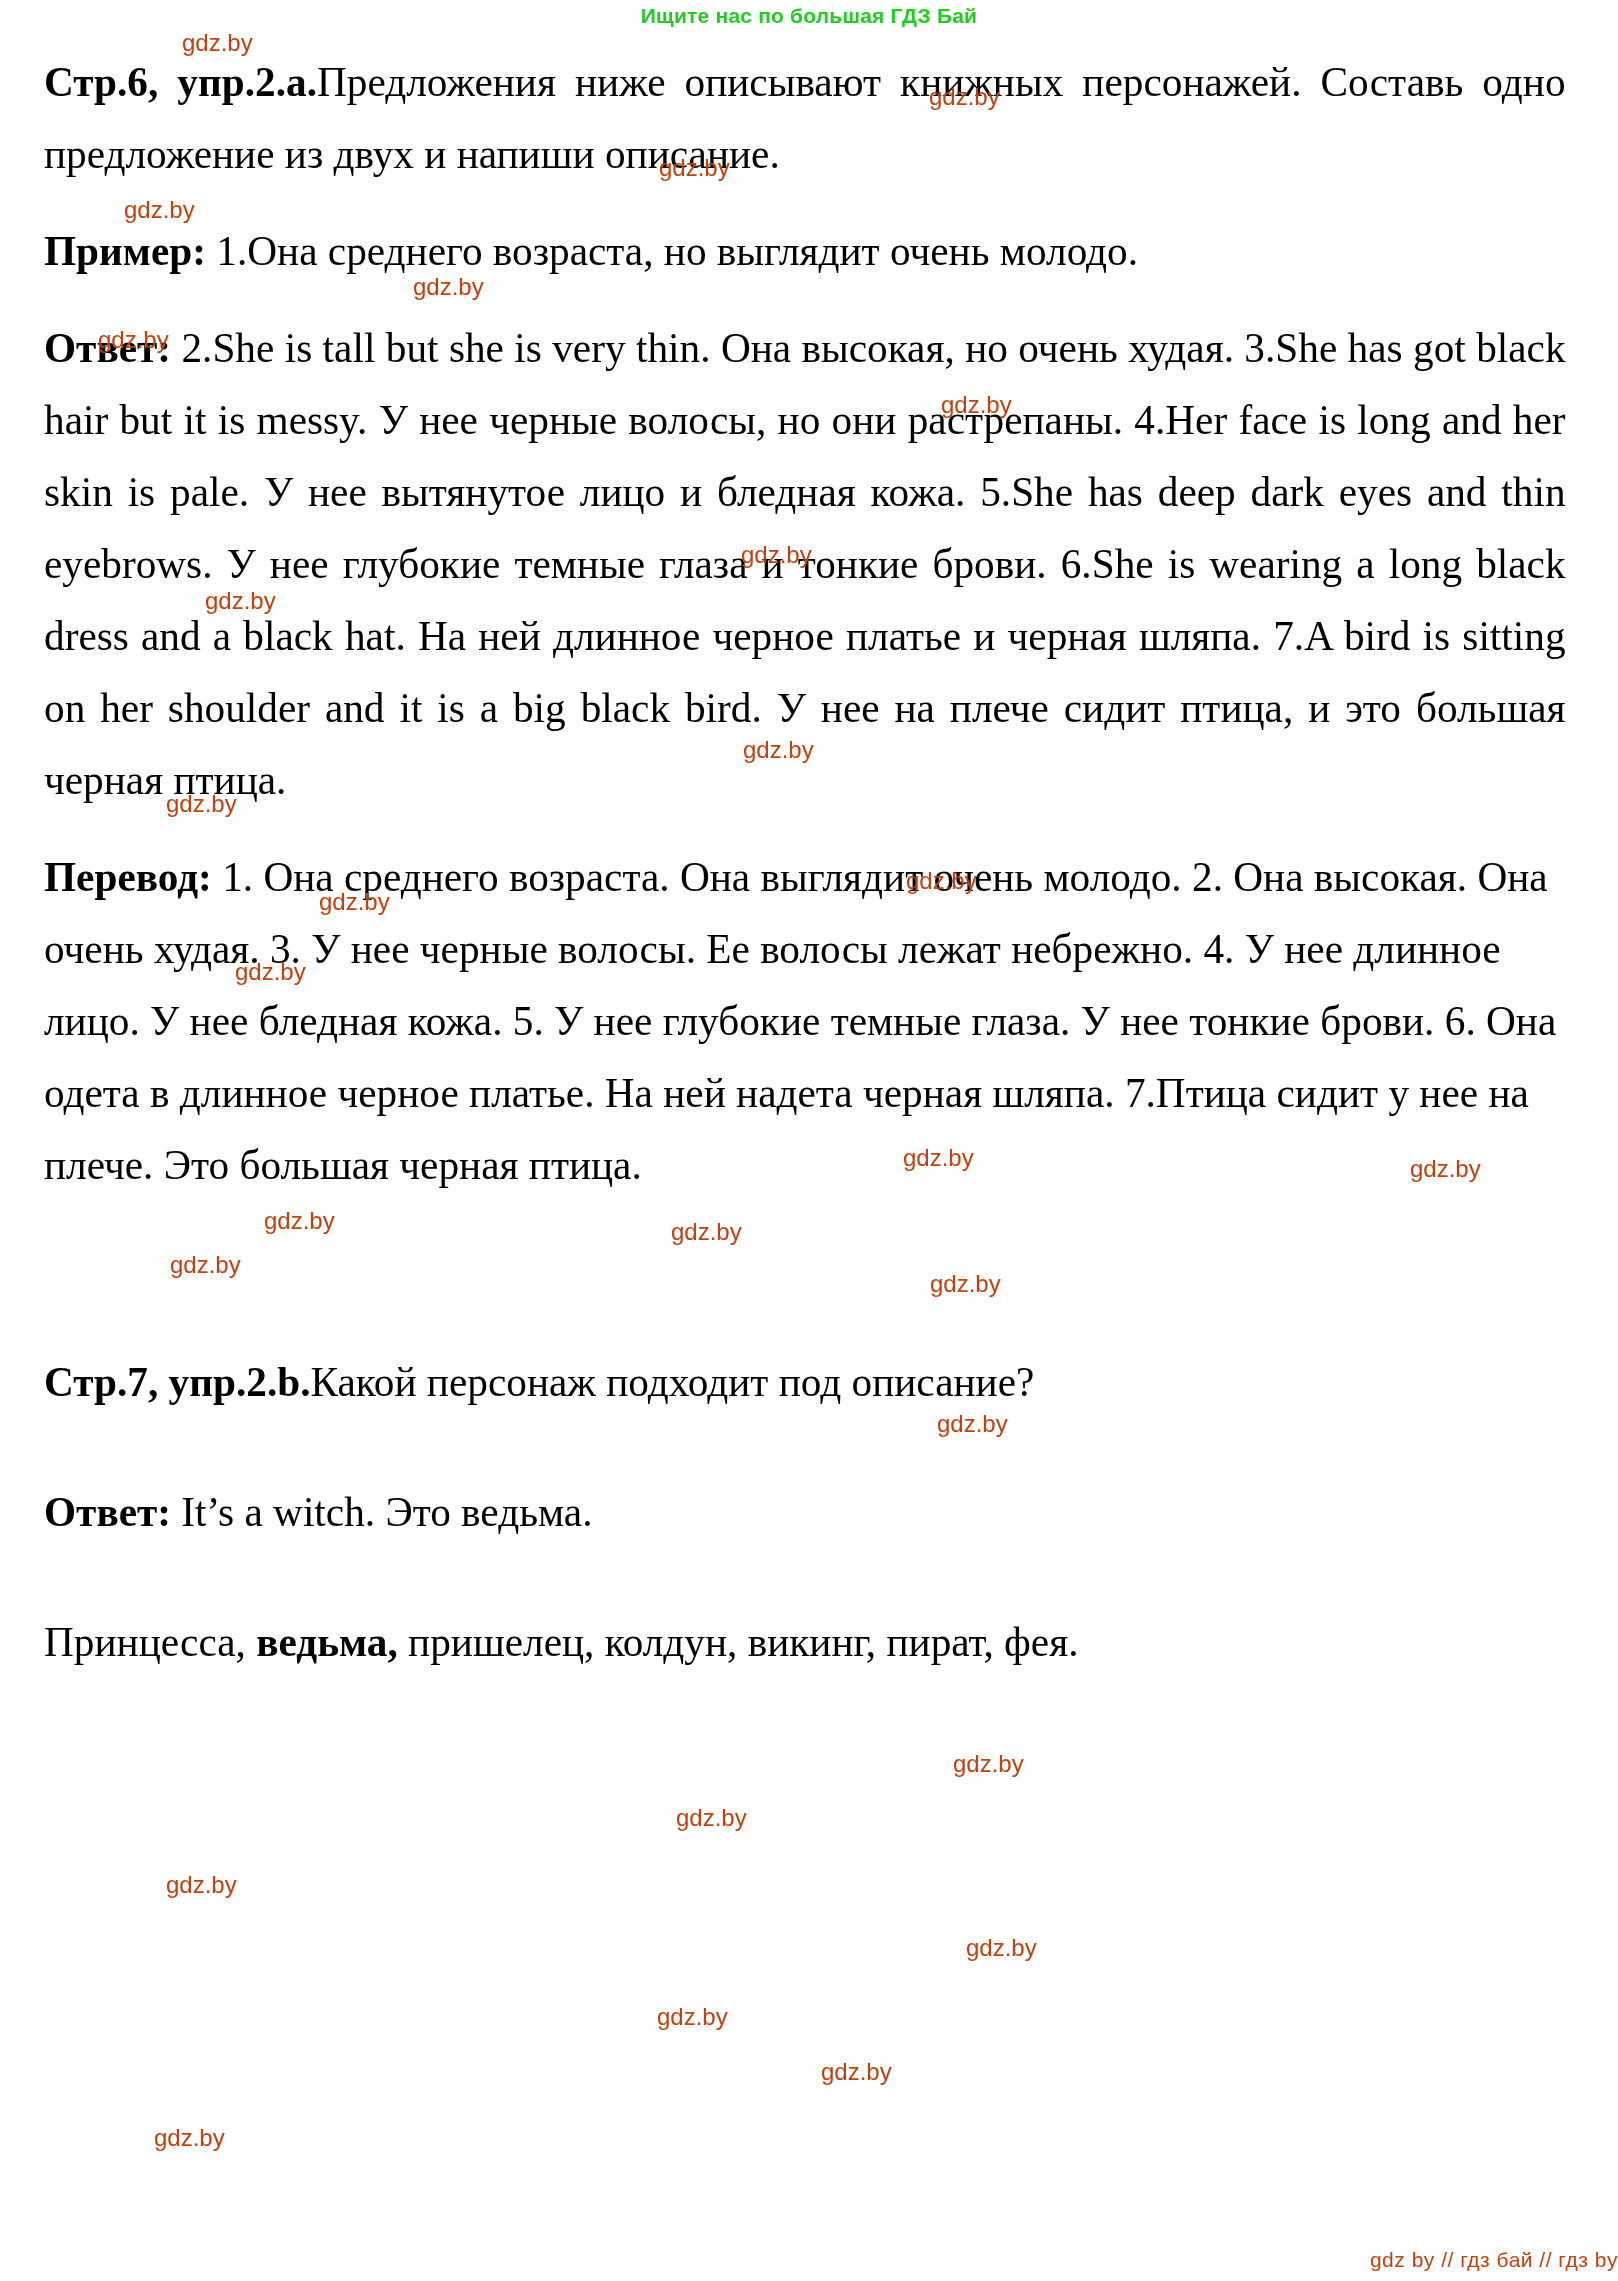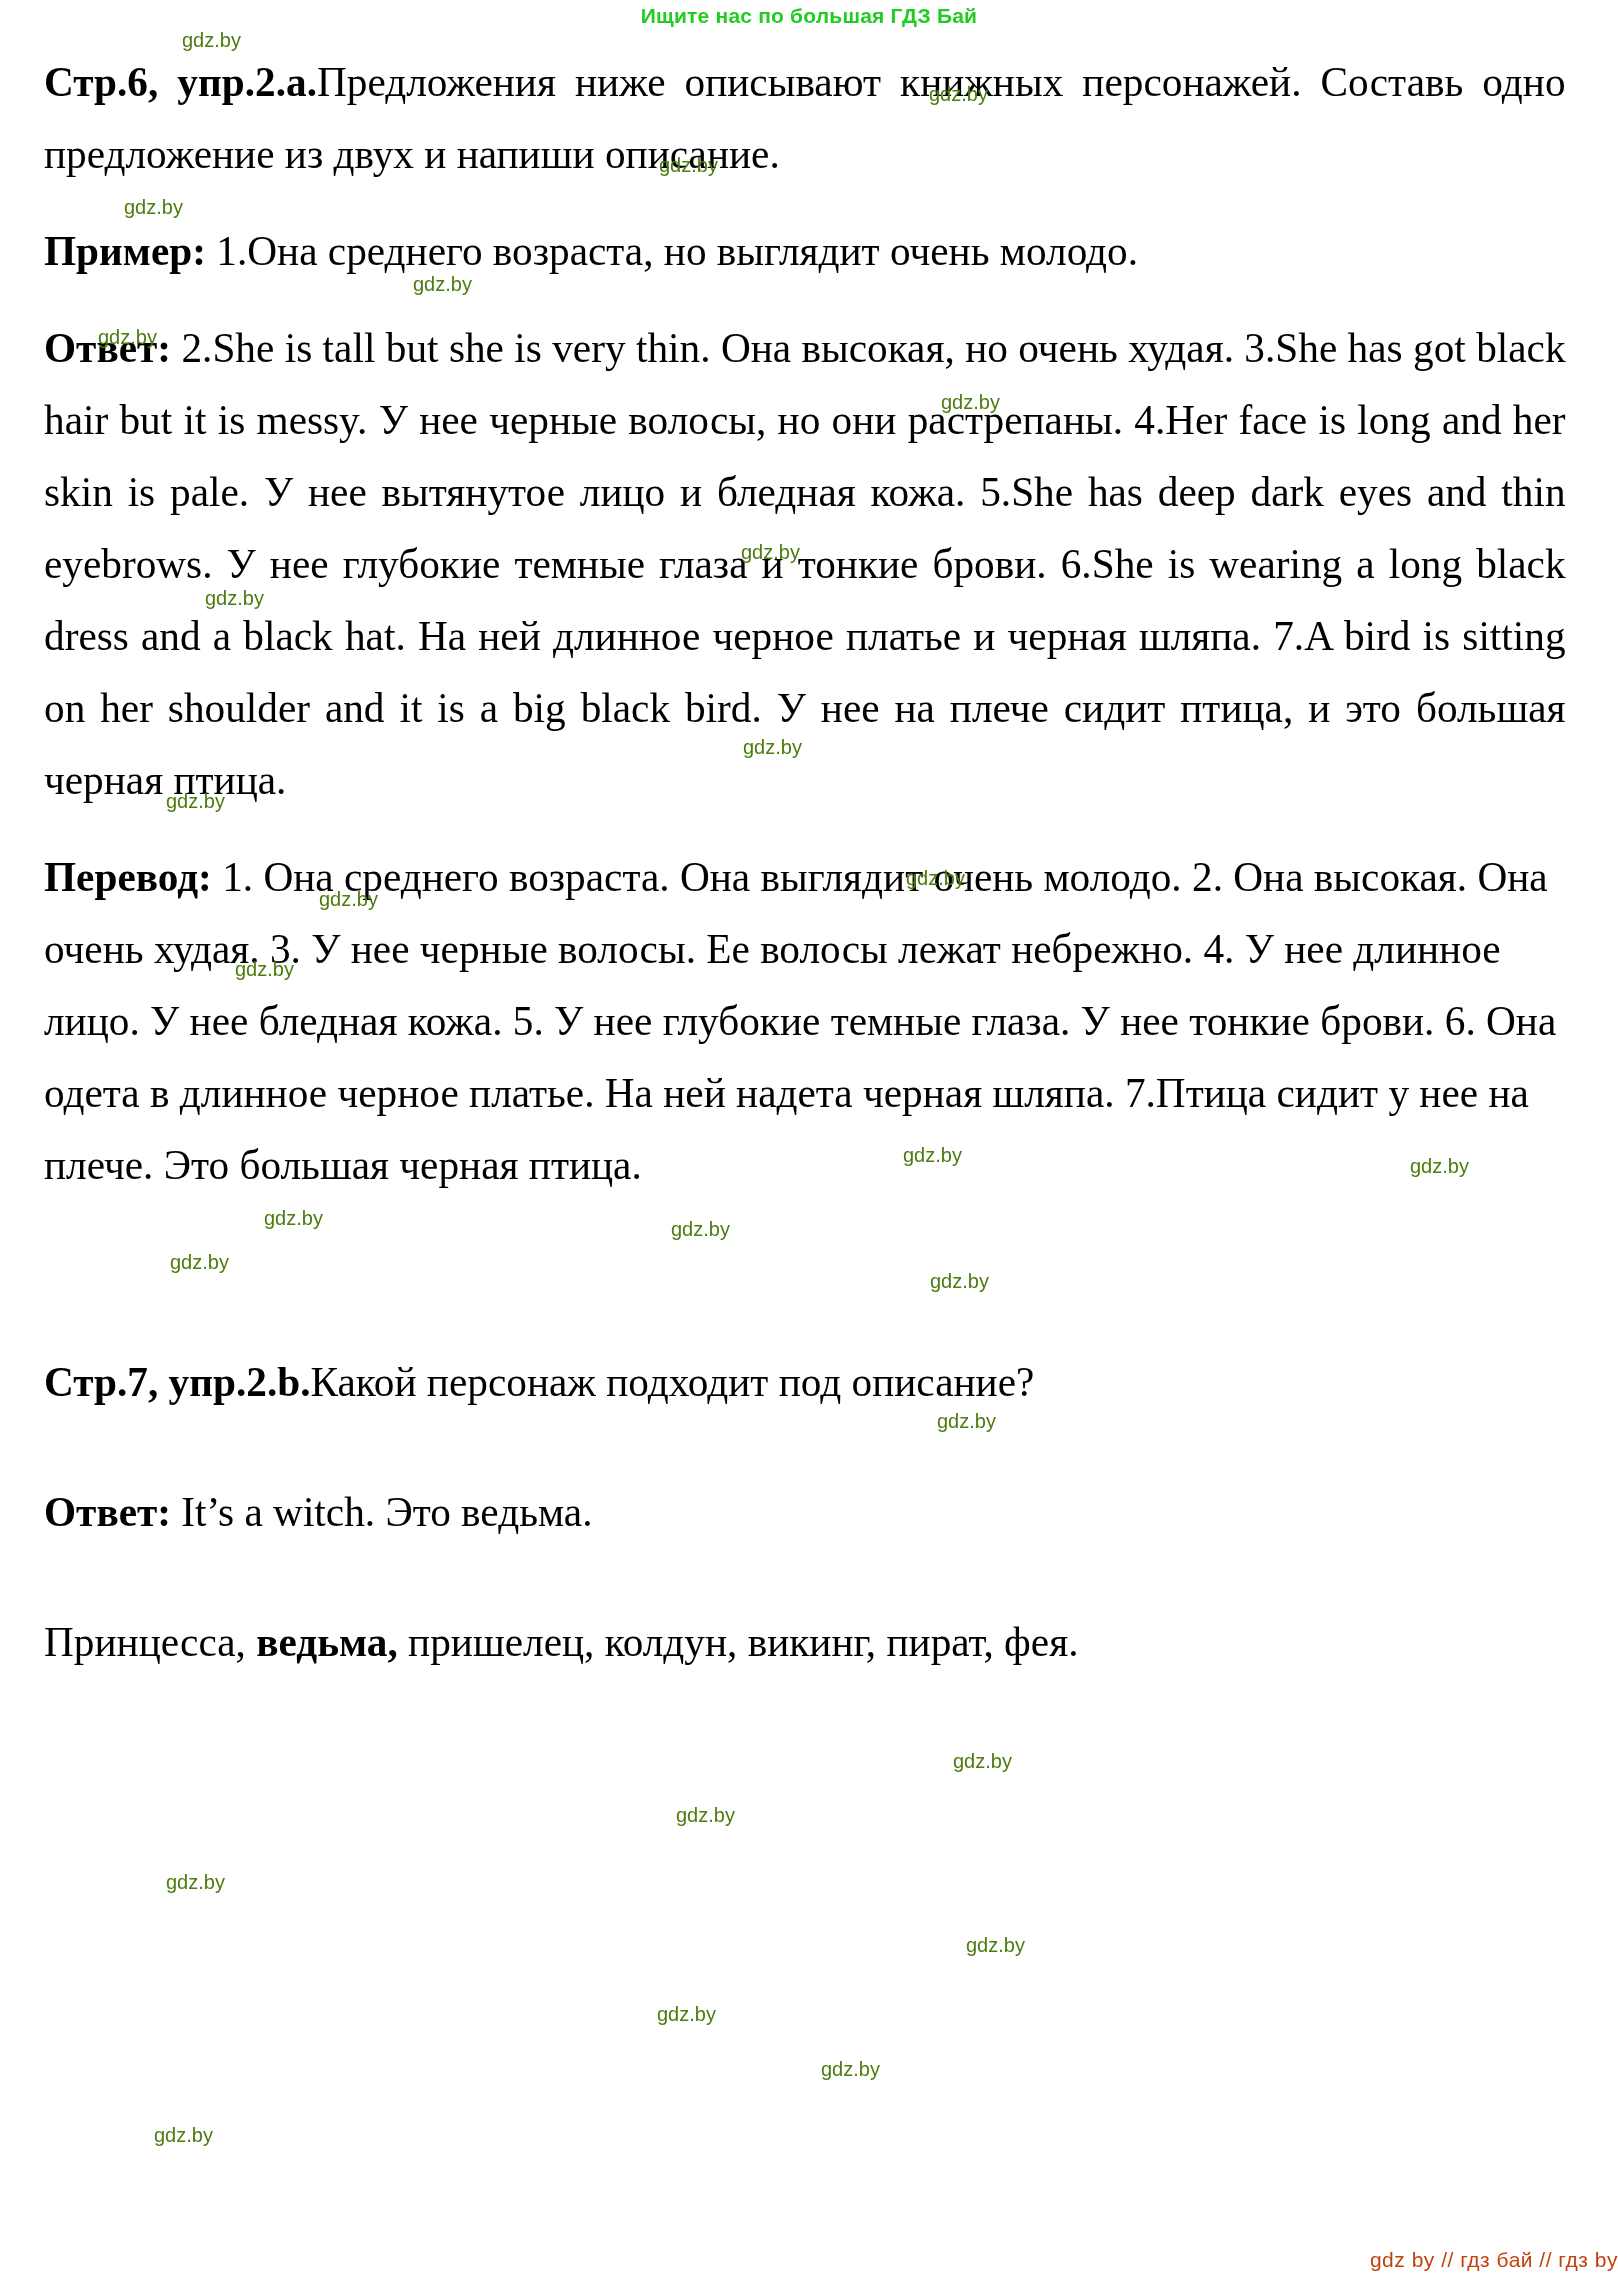--- a/index.html
+++ b/index.html
@@ -67,22 +67,22 @@
   .para b, .lead { font-weight: bold; }
 
   .spacer-sm { height: 25px; }
   .spacer-md { height: 58px; }
   .spacer-lg { height: 145px; }
 
   
   .wm {
     position: absolute;
     font-family: "Liberation Sans", sans-serif;
-    font-size: 20px;
-    color: #4d7c0f;
+    font-size: 24px;
+    color: #c2410c;
     white-space: nowrap;
     pointer-events: none;
   }
 </style>
 </head>
 <body>
 
 <div class="promo-banner" style="color: rgb(34, 204, 34);">Ищите нас по большая ГДЗ Бай</div>
 
 <div class="doc-body">

